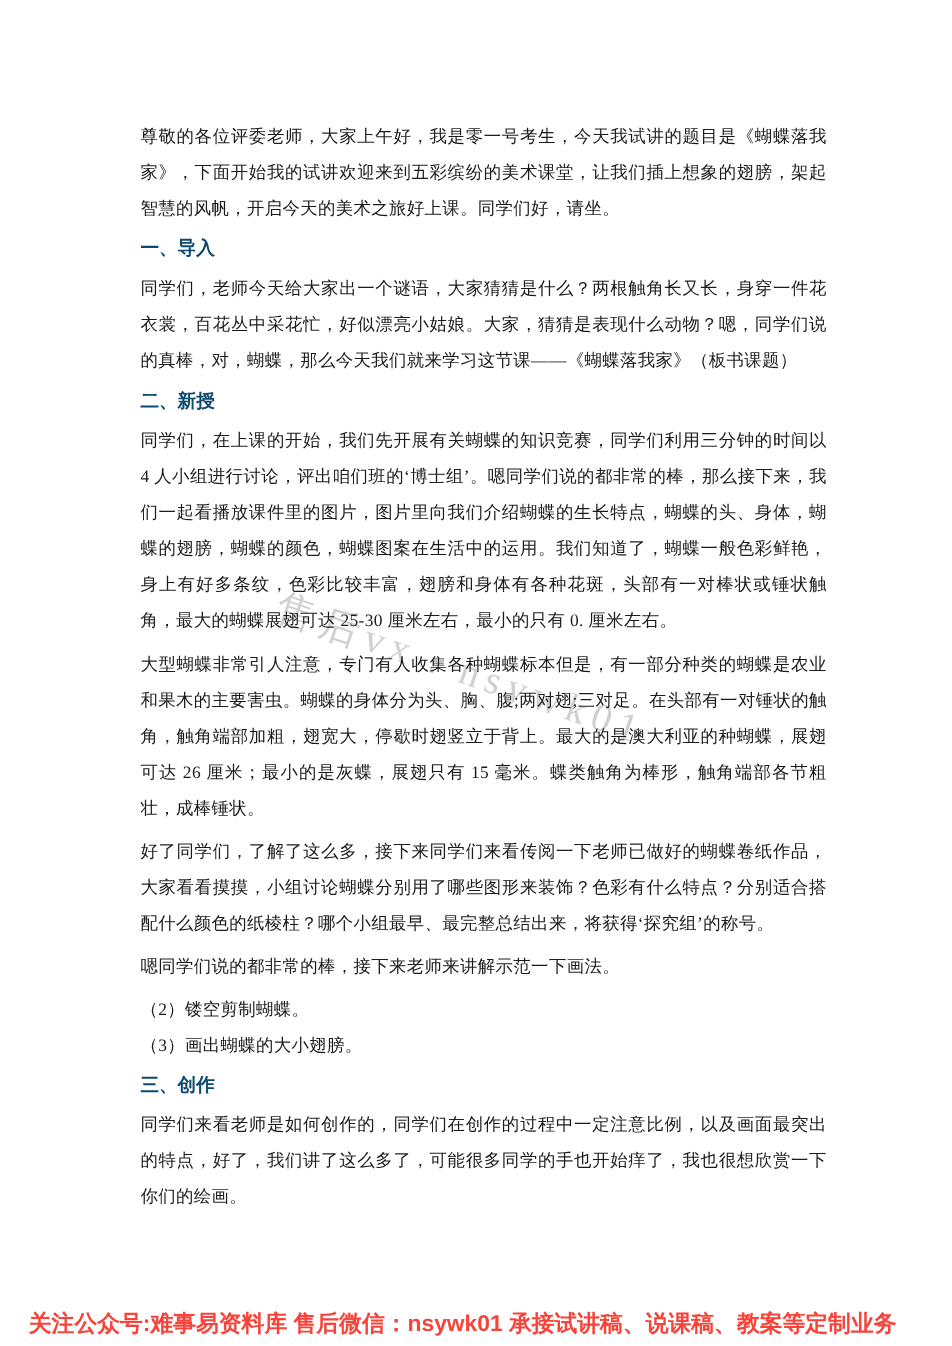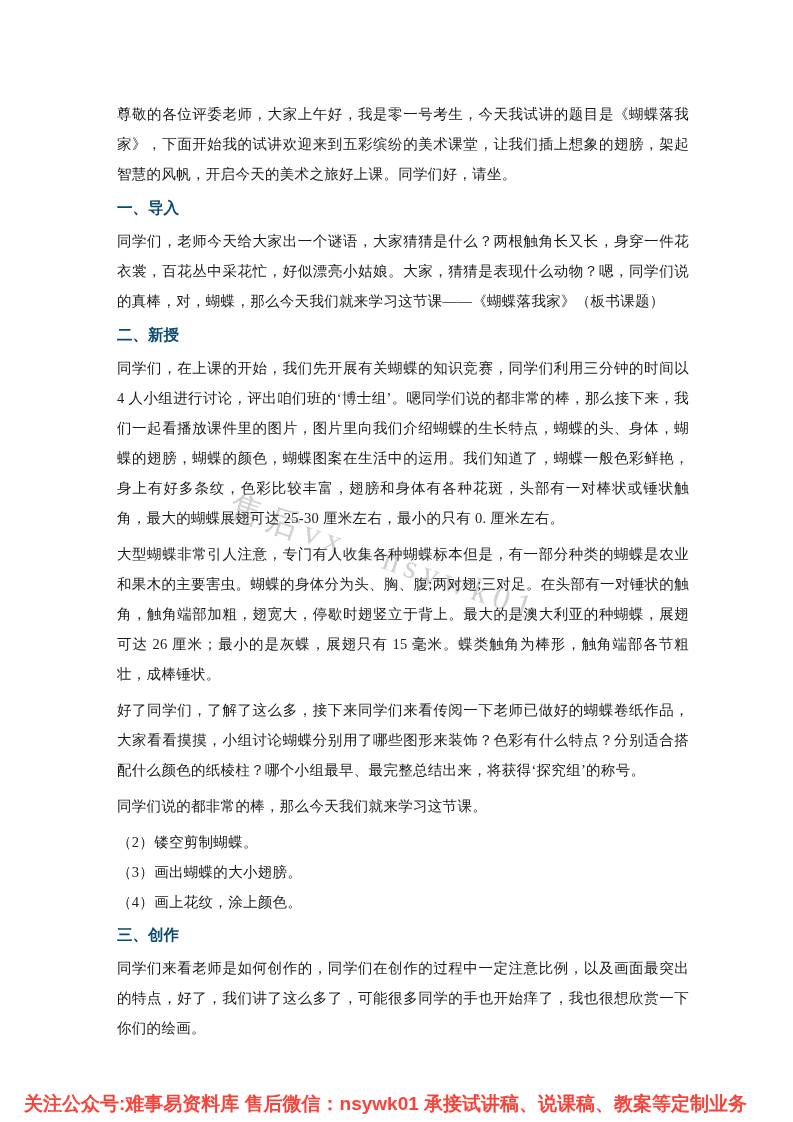--- a/index.html
+++ b/index.html
@@ -80,28 +80,27 @@
     <p class="body-par">同学们，老师今天给大家出一个谜语，大家猜猜是什么？两根触角长又长，身穿一件花衣裳，百花丛中采花忙，好似漂亮小姑娘。大家，猜猜是表现什么动物？嗯，同学们说的真棒，对，蝴蝶，那么今天我们就来学习这节课——《蝴蝶落我家》（板书课题）</p>
 
     <h2 class="sec-heading">二、新授</h2>
 
     <p class="body-par">同学们，在上课的开始，我们先开展有关蝴蝶的知识竞赛，同学们利用三分钟的时间以 4 人小组进行讨论，评出咱们班的‘博士组’。嗯同学们说的都非常的棒，那么接下来，我们一起看播放课件里的图片，图片里向我们介绍蝴蝶的生长特点，蝴蝶的头、身体，蝴蝶的翅膀，蝴蝶的颜色，蝴蝶图案在生活中的运用。我们知道了，蝴蝶一般色彩鲜艳，身上有好多条纹，色彩比较丰富，翅膀和身体有各种花斑，头部有一对棒状或锤状触角，最大的蝴蝶展翅可达 25-30 厘米左右，最小的只有 0. 厘米左右。</p>
 
     <p class="body-par">大型蝴蝶非常引人注意，专门有人收集各种蝴蝶标本但是，有一部分种类的蝴蝶是农业和果木的主要害虫。蝴蝶的身体分为头、胸、腹;两对翅;三对足。在头部有一对锤状的触角，触角端部加粗，翅宽大，停歇时翅竖立于背上。最大的是澳大利亚的种蝴蝶，展翅可达 26 厘米；最小的是灰蝶，展翅只有 15 毫米。蝶类触角为棒形，触角端部各节粗壮，成棒锤状。</p>
 
     <p class="body-par">好了同学们，了解了这么多，接下来同学们来看传阅一下老师已做好的蝴蝶卷纸作品，大家看看摸摸，小组讨论蝴蝶分别用了哪些图形来装饰？色彩有什么特点？分别适合搭配什么颜色的纸棱柱？哪个小组最早、最完整总结出来，将获得‘探究组’的称号。</p>
 
-    <p class="body-par">同学们说的都非常的棒，那么今天我们就来学习这节课。</p>
+    <p class="body-par">嗯同学们说的都非常的棒，接下来老师来讲解示范一下画法。</p>
 
 
     <p class="body-par list-par">（2）镂空剪制蝴蝶。</p>
 
     <p class="body-par list-par">（3）画出蝴蝶的大小翅膀。</p>
 
-    <p class="body-par list-par">（4）画上花纹，涂上颜色。</p>
 
     <h2 class="sec-heading">三、创作</h2>
 
     <p class="body-par">同学们来看老师是如何创作的，同学们在创作的过程中一定注意比例，以及画面最突出的特点，好了，我们讲了这么多了，可能很多同学的手也开始痒了，我也很想欣赏一下你们的绘画。</p>
 
   </div>
 
   <div class="footer-banner" style="color: rgb(248, 67, 58);">关注公众号:难事易资料库  售后微信：nsywk01  承接试讲稿、说课稿、教案等定制业务</div>
 
 </div>

